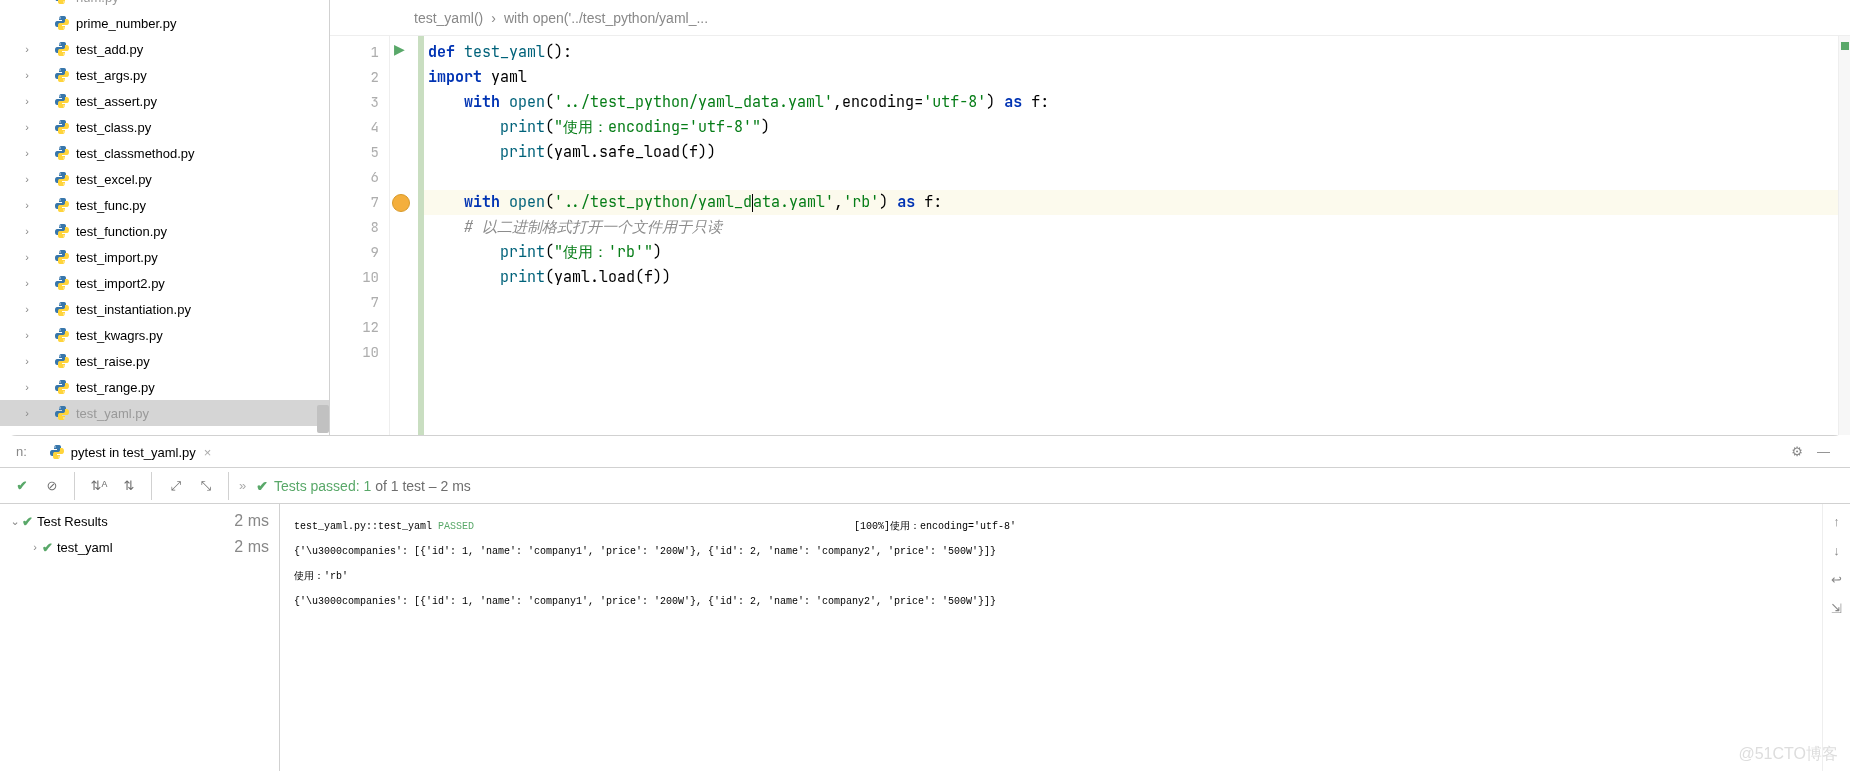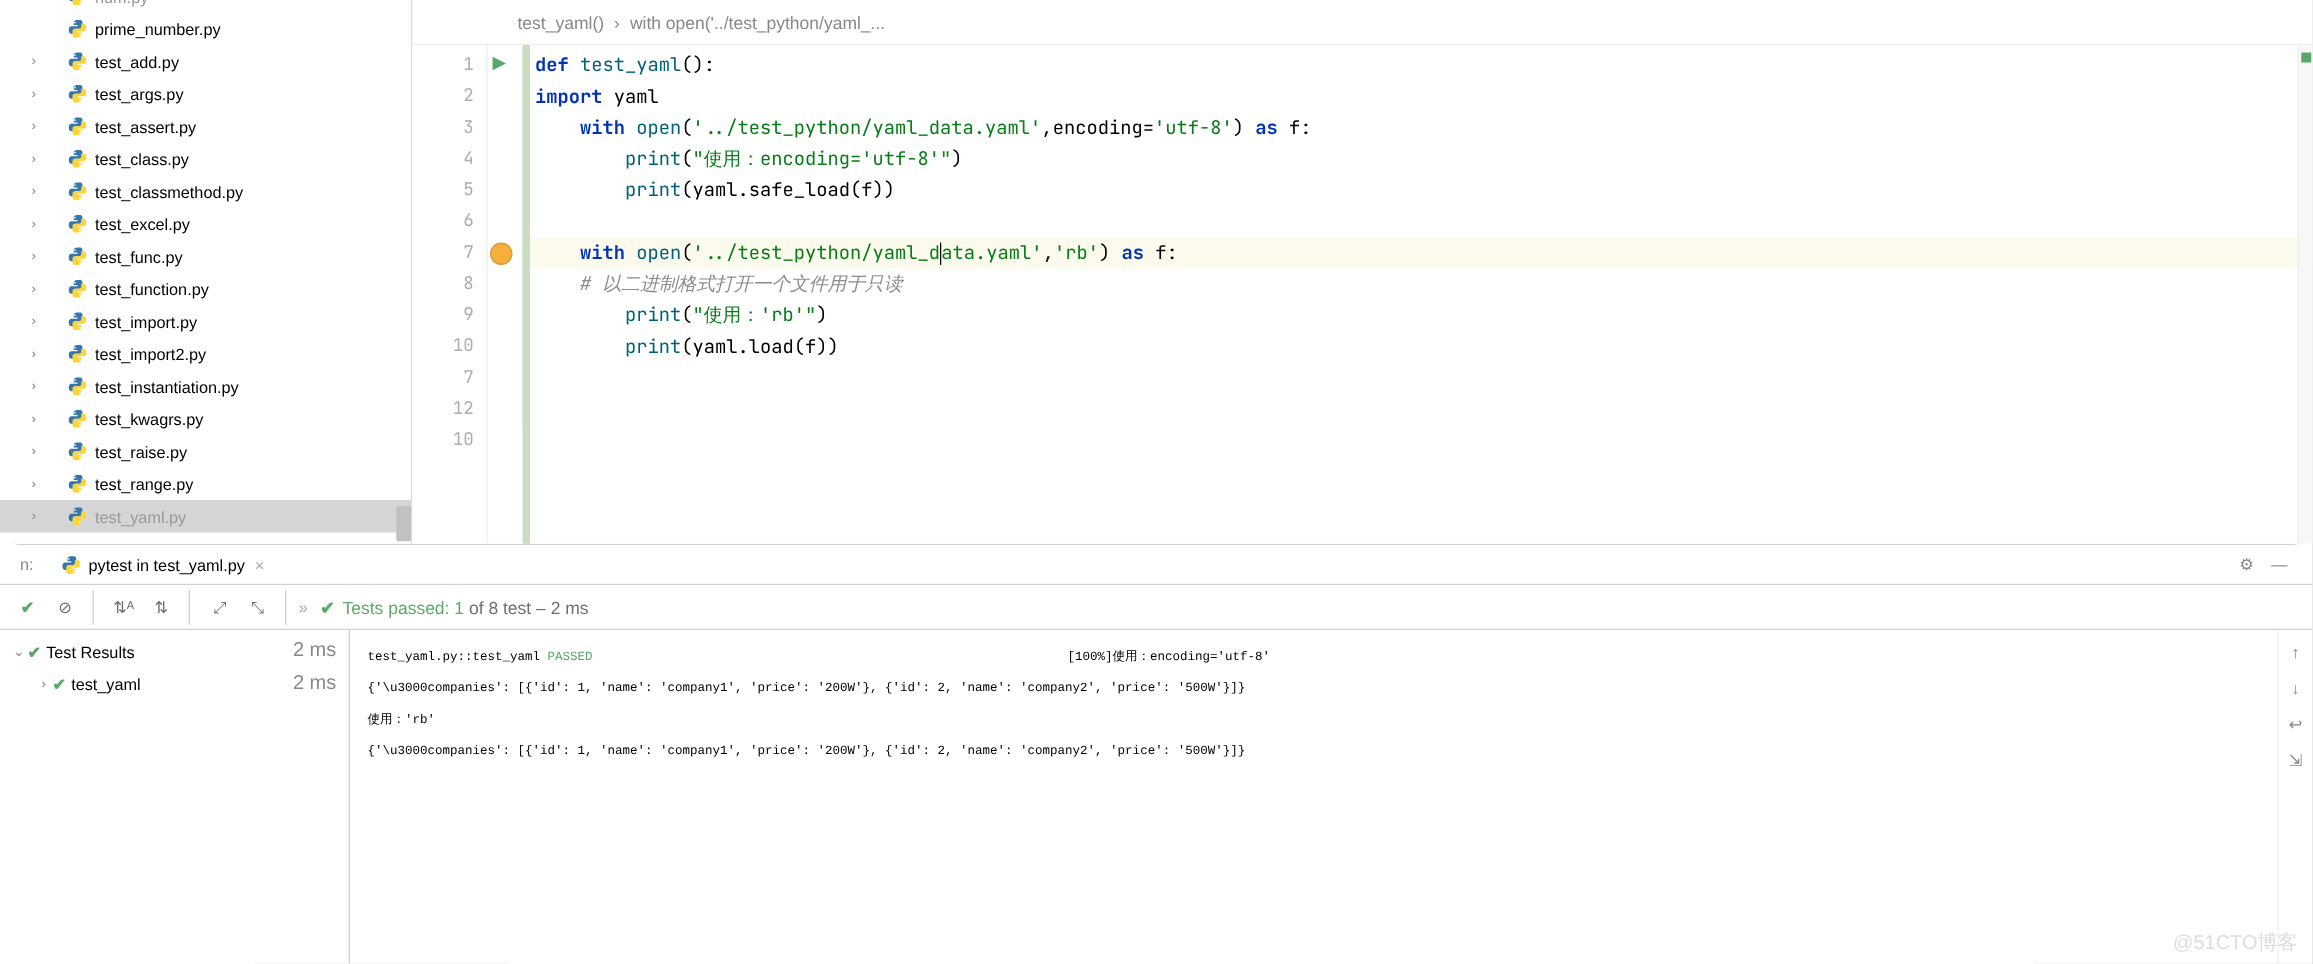--- a/index.html
+++ b/index.html
@@ -382,21 +382,21 @@
         <div class="tool-btn">⇅ᴬ</div>
         <div class="tool-btn">⇅</div>
       </div>
       <div class="tool-group">
         <div class="tool-btn">⤢</div>
         <div class="tool-btn">⤡</div>
       </div>
       <span class="chevrons">»</span>
       <div class="test-status">
         <span class="check-green">✔</span>
-        <span><span class="passed">Tests passed: 1</span><span> of 8 test – 2 ms</span></span>
+        <span><span class="passed">Tests passed: 1</span><span> of 1 test – 2 ms</span></span>
       </div>
     </div>
 
     <div class="results-body">
       <div class="results-tree">
         <div class="result-row">
           <span class="expand-arrow">⌄</span>
           <span class="check-green">✔</span>
           <span class="result-label">Test Results</span>
           <span class="result-time">2 ms</span>

